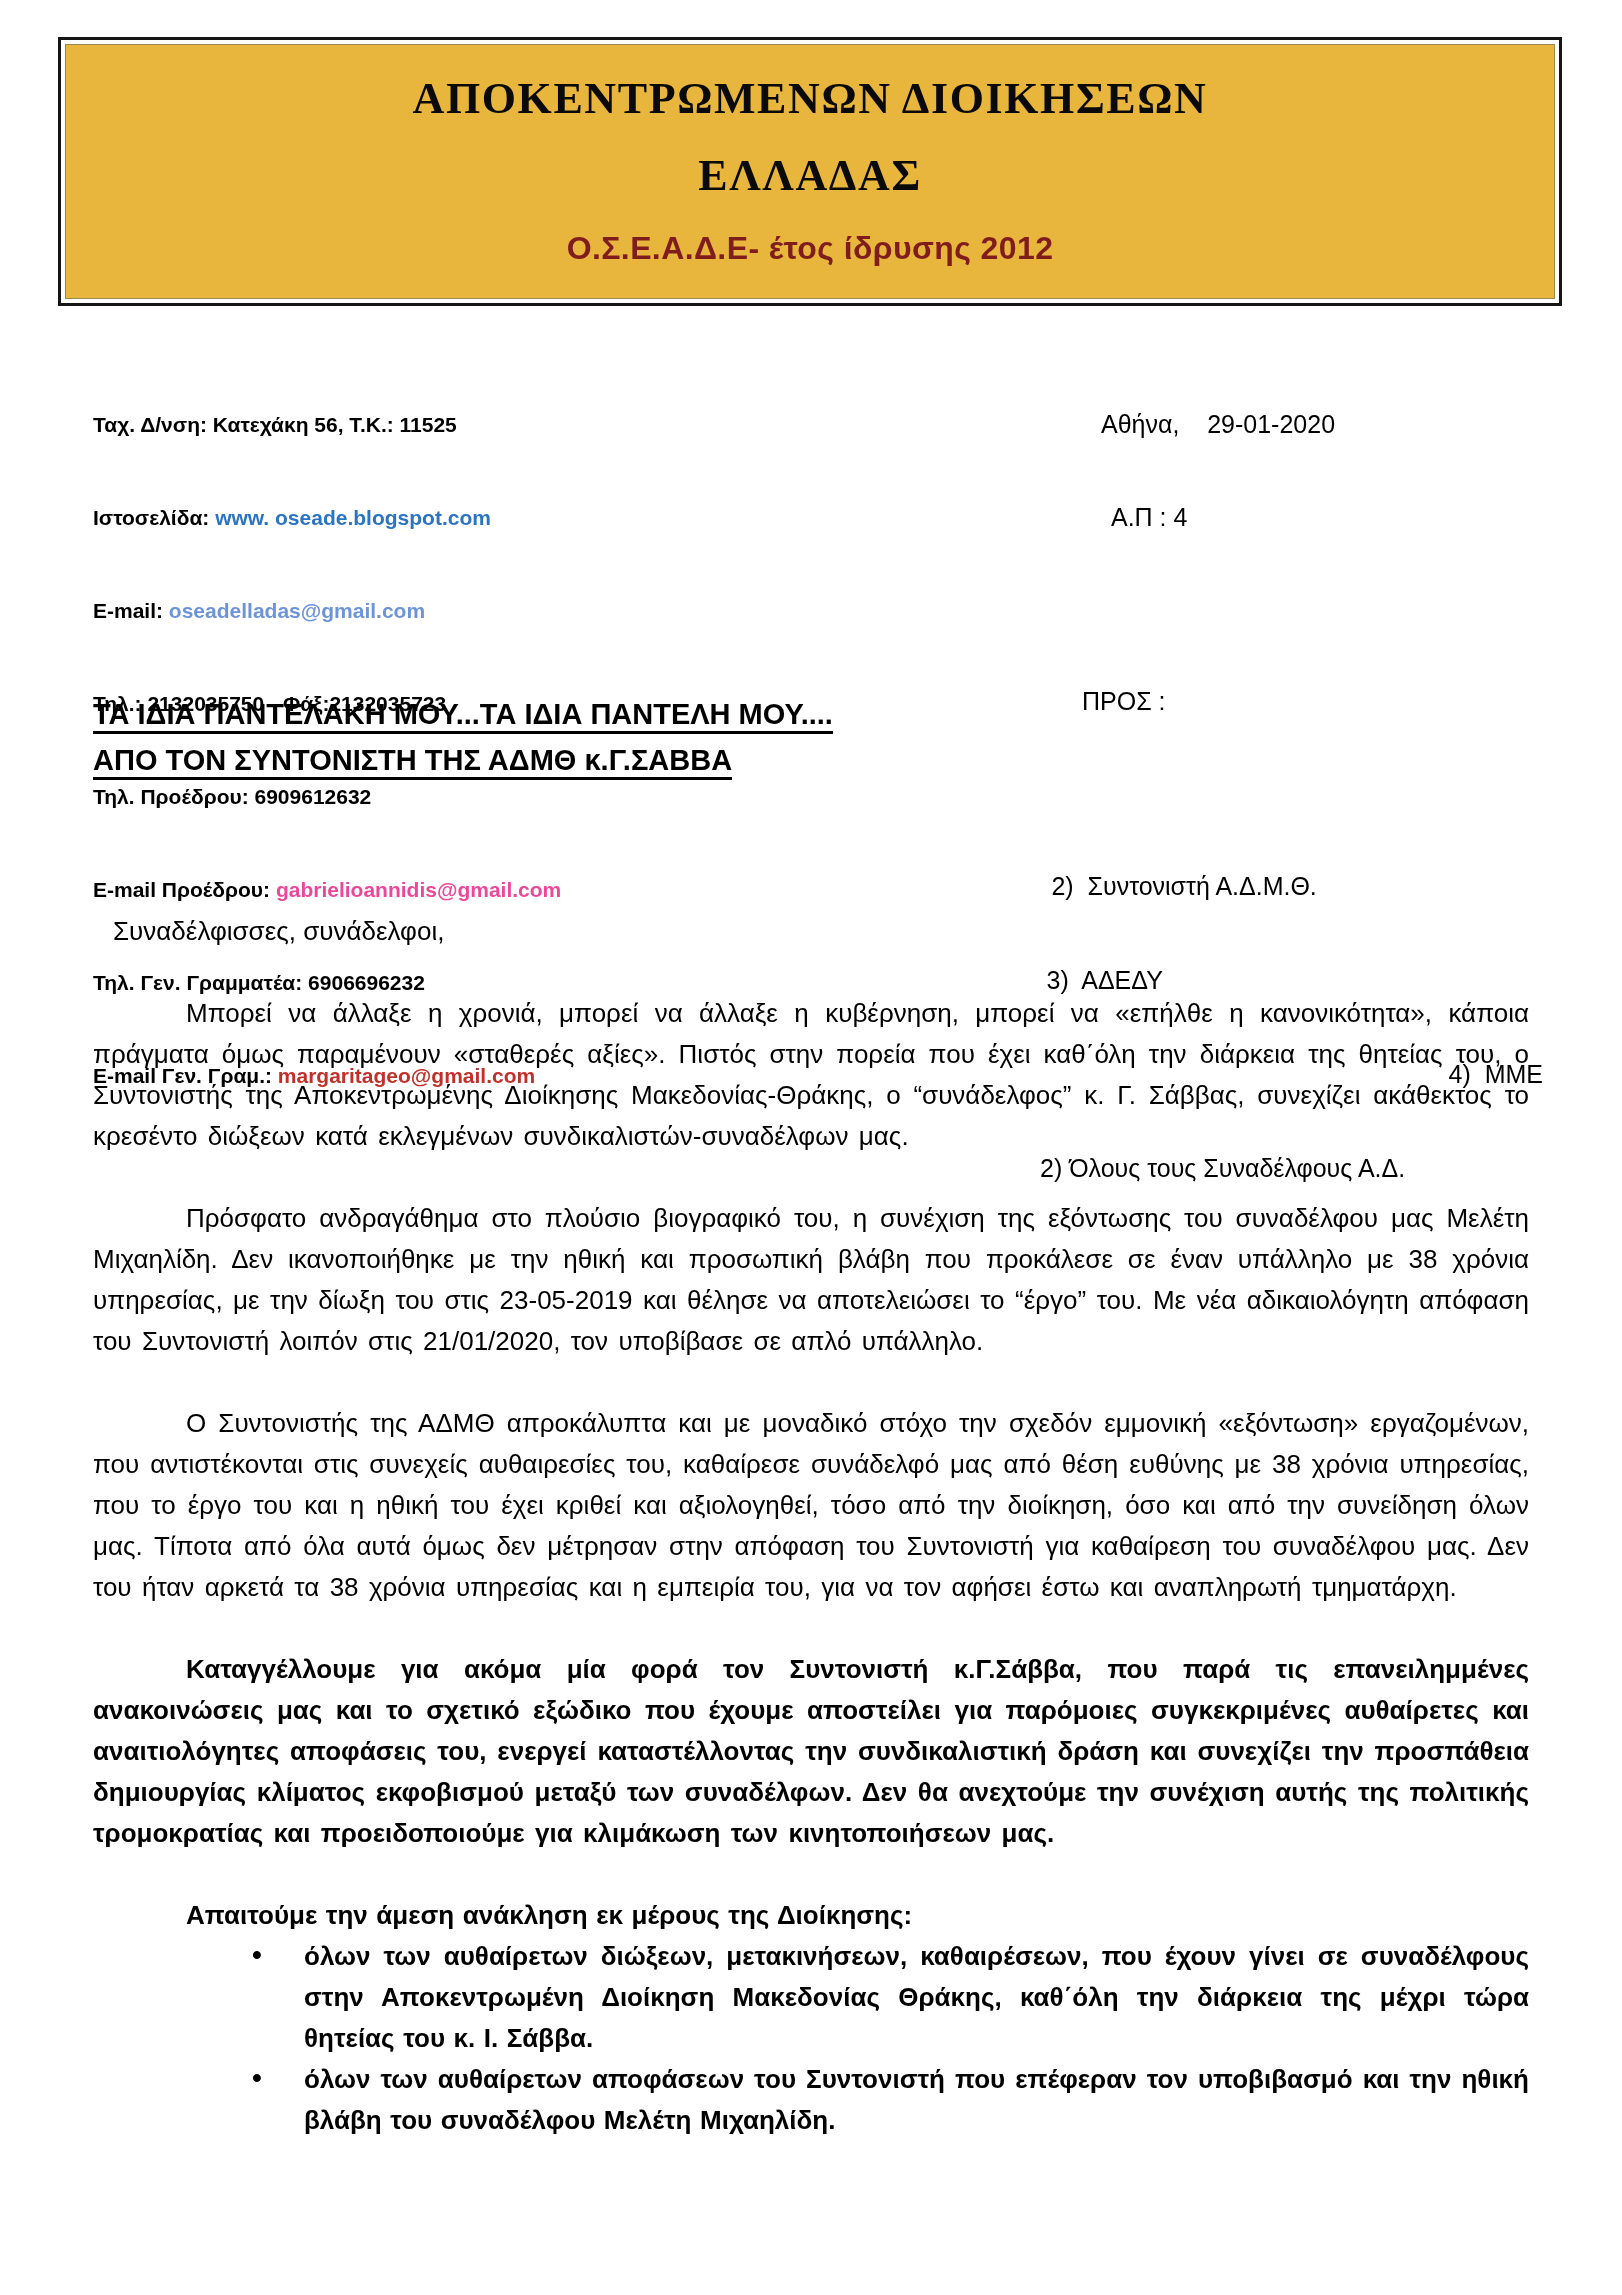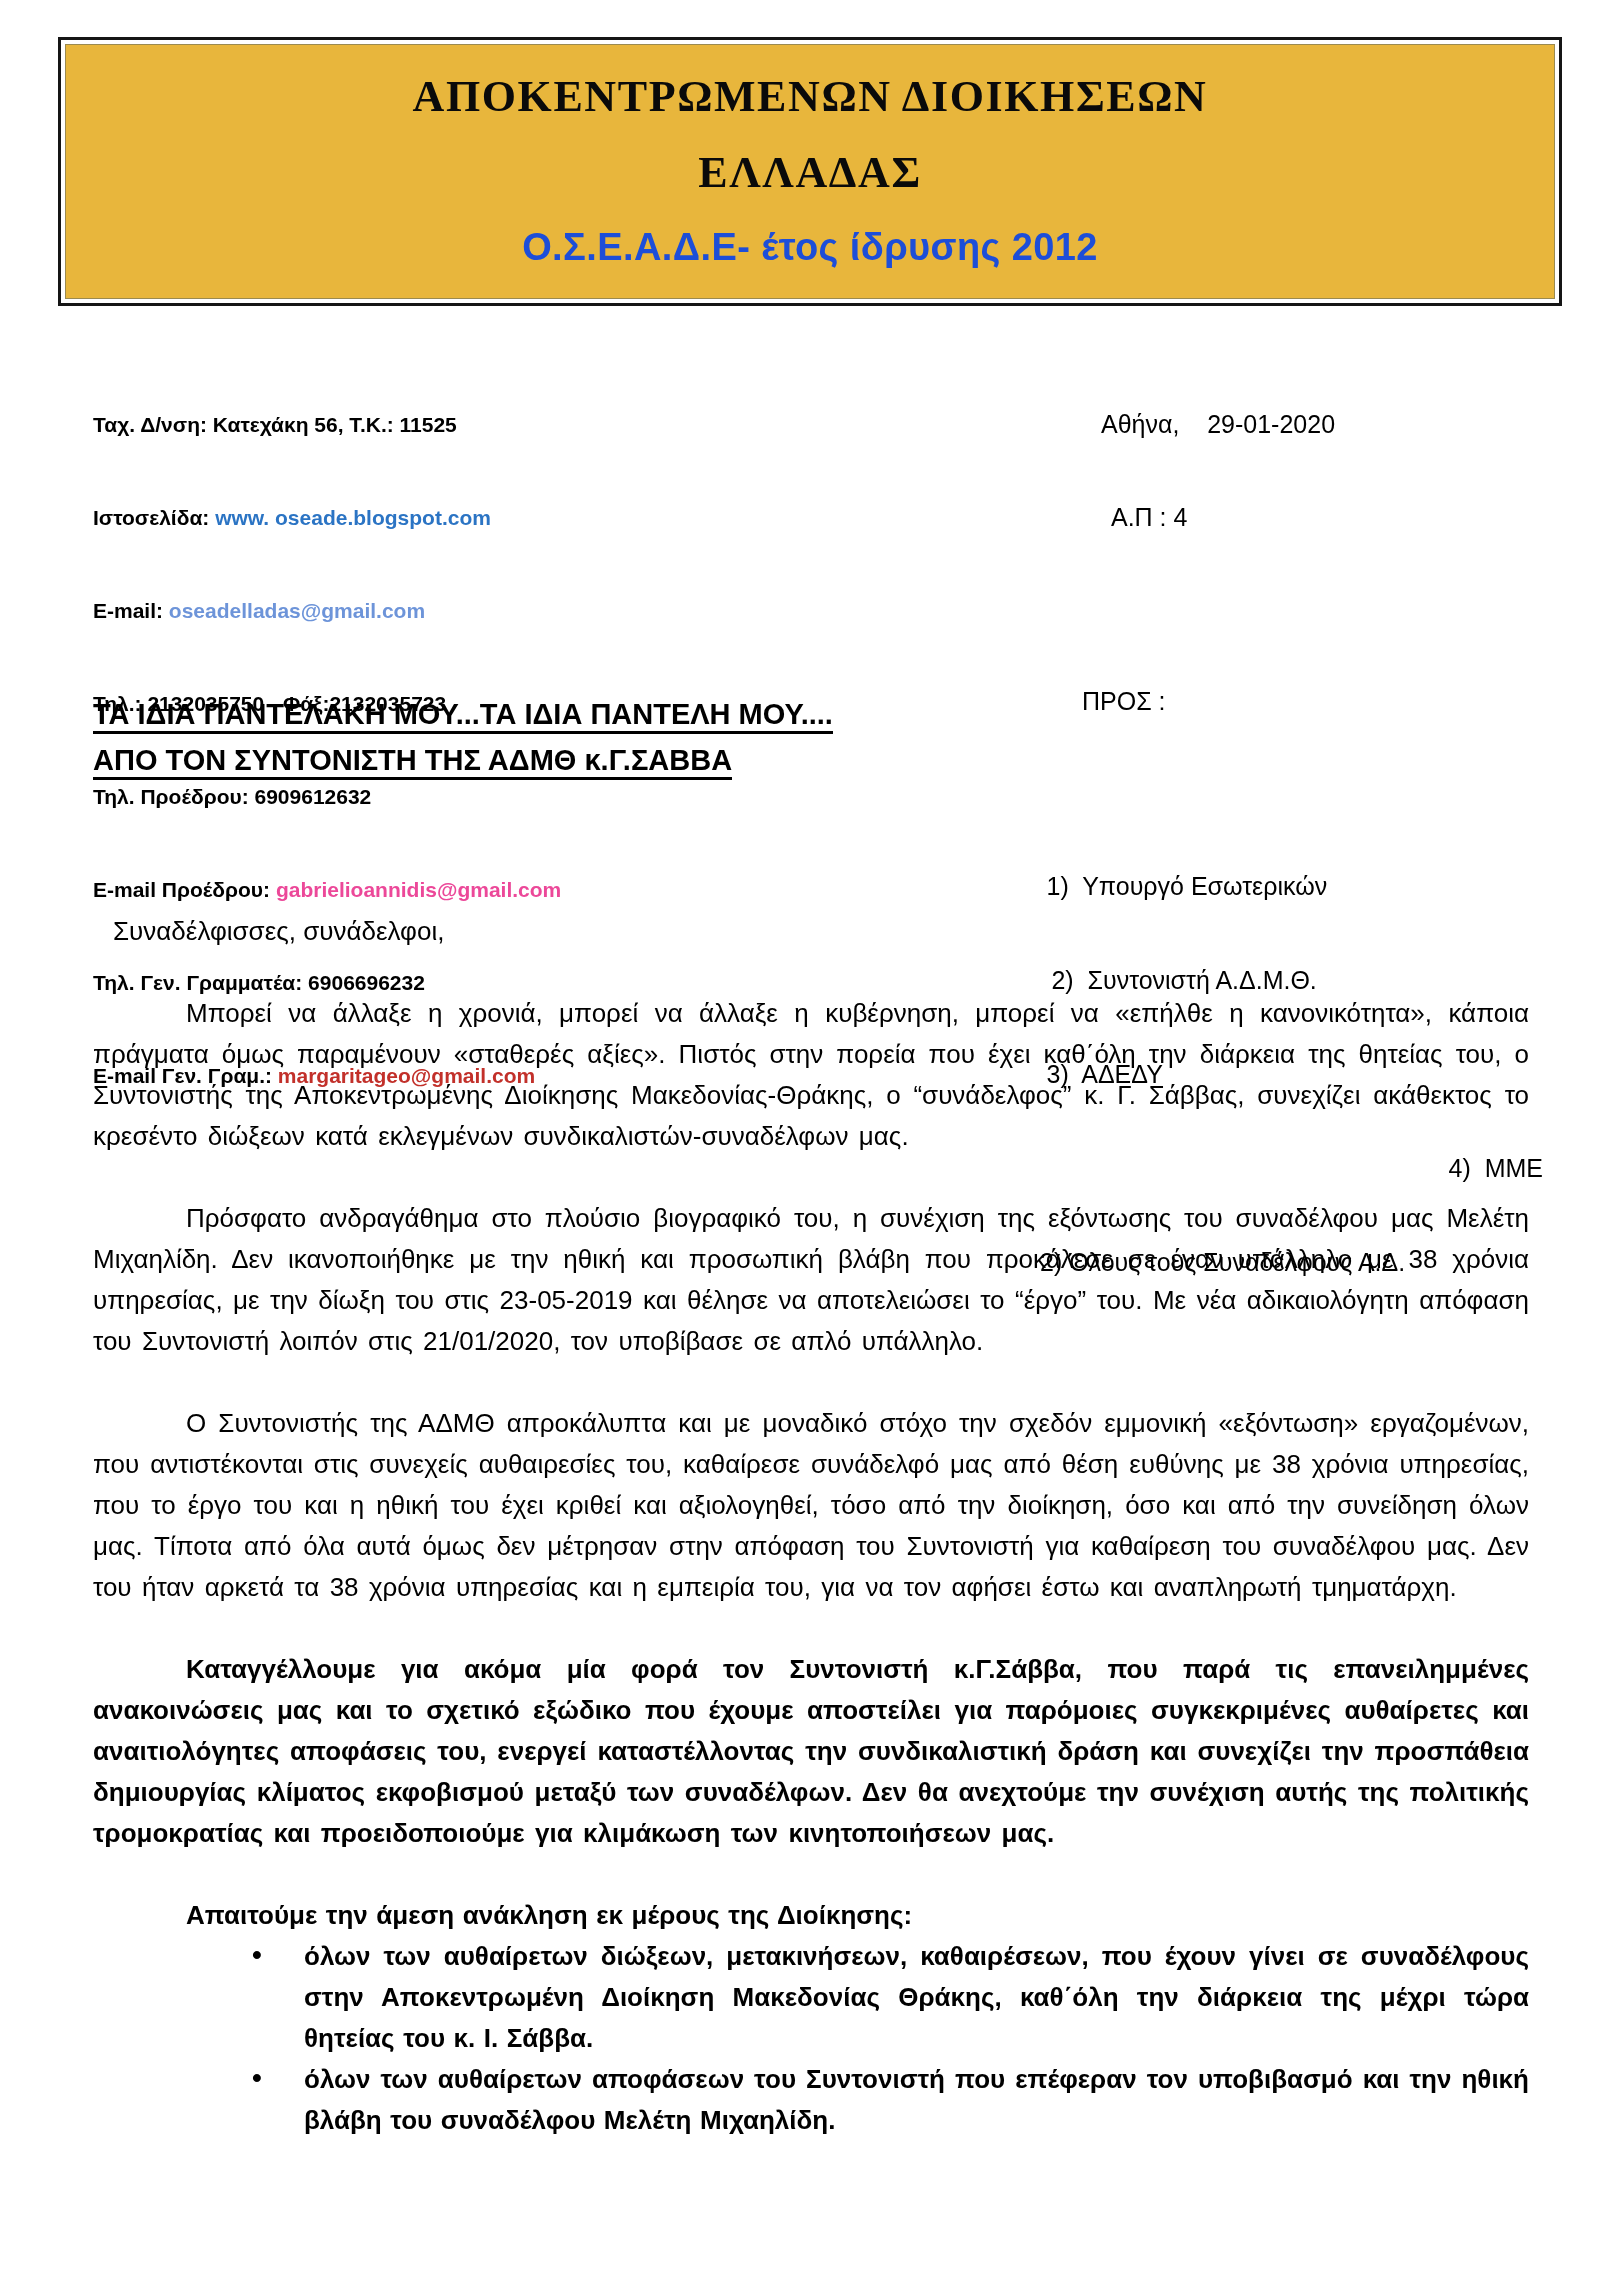--- a/index.html
+++ b/index.html
@@ -16,21 +16,21 @@
     width:100%; height:100%; box-sizing:border-box;
     background:#E8B63C; border:0.8px solid #9a8a50;
     display:flex; flex-direction:column; justify-content:space-evenly;
     text-align:center; overflow:hidden;
   }
   .h-line{
     font-family:"Liberation Serif",serif; font-weight:bold;
     font-size:44px; line-height:1.05; letter-spacing:1.6px; color:#0a0a0a;
   }
   .h-line--sep{border-bottom:0.8px solid rgba(0,0,0,0.22); padding-bottom:6.5px;}
-  .h-sub{font-size:38px; font-weight:bold; letter-spacing:0.4px; color:#1d4ed8;}
+  .h-sub{font-size:32px; font-weight:bold; letter-spacing:0.4px; color:#7f1d1d;}
 
   
   .contact{
     position:absolute; left:93px; top:347px; width:966px;
     font-weight:bold; font-size:21px; line-height:31px; white-space:pre-wrap;
   }
   .v-blue{color:#2B74C4;}
   .v-lblue{color:#6D94D9;}
   .v-redd{color:#ec4899;}
   .v-red{color:#C2302A;}
@@ -96,21 +96,20 @@
     <div><span>Τηλ. Γεν. Γραμματέα: 6906696232</span><span></span></div>
     <div><span>E-mail Γεν. Γραμ.: </span><span class="v-red">margaritageo@gmail.com</span></div>
   </div>
 
   <div class="meta">
     <div class="m-date">Αθήνα,    29-01-2020</div>
     <div class="m-ap">Α.Π : 4</div>
     <div class="gap"></div>
     <div class="m-pros">ΠΡΟΣ :</div>
     <div class="gap"></div>
-    <div class="m-rec m-r0">1)  Υπουργό Εσωτερικών</div>
     <div class="m-rec m-r1">2)  Συντονιστή Α.Δ.Μ.Θ.</div>
     <div class="m-rec m-r2">3)  ΑΔΕΔΥ</div>
     <div class="m-rec m-r3">4)  ΜΜΕ</div>
     <div class="m-rec m-r4">2) Όλους τους Συναδέλφους Α.Δ.</div>
   </div>
 
   <div class="title">
     <div><span class="u">ΤΑ ΙΔΙΑ ΠΑΝΤΕΛΑΚΗ ΜΟΥ...ΤΑ ΙΔΙΑ ΠΑΝΤΕΛΗ ΜΟΥ....</span></div>
     <div><span class="u">ΑΠΟ ΤΟΝ ΣΥΝΤΟΝΙΣΤΗ ΤΗΣ ΑΔΜΘ κ.Γ.ΣΑΒΒΑ</span></div>
   </div>

